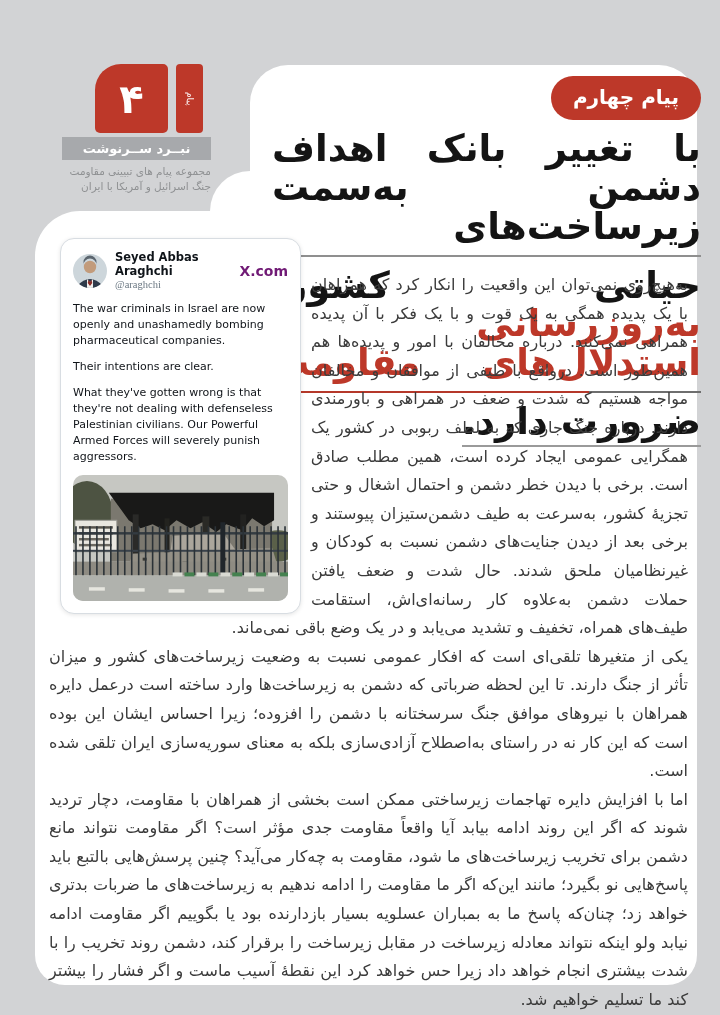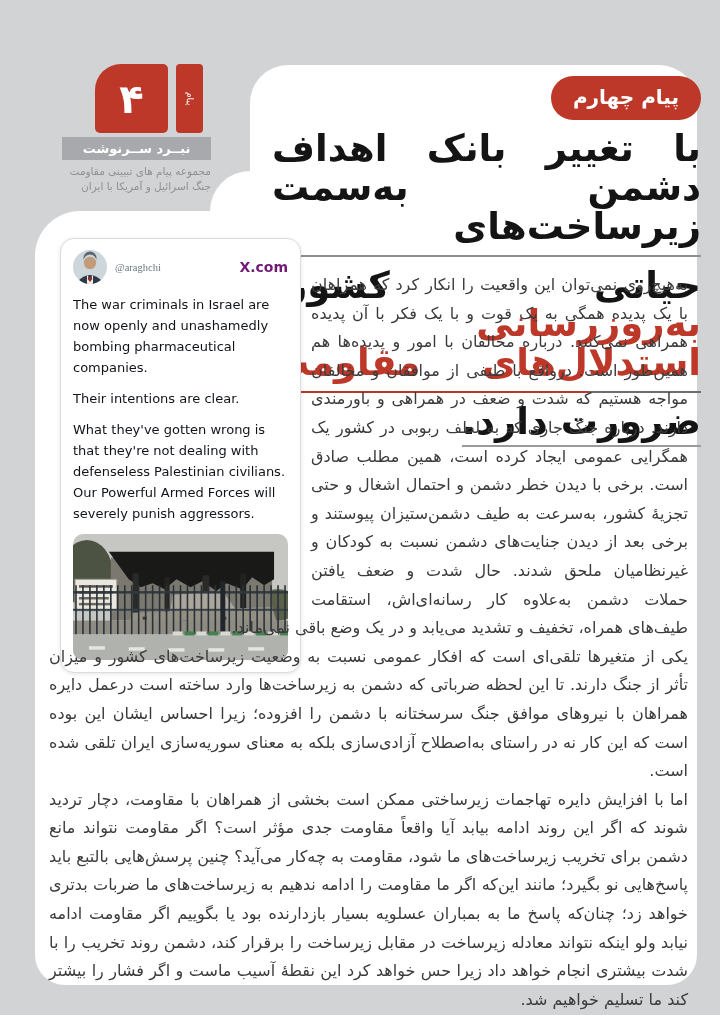--- a/index.html
+++ b/index.html
@@ -46,21 +46,21 @@
   
   .tweet{position:absolute;left:60px;top:238px;width:241px;box-sizing:border-box;
     background:#fff;border:1px solid #d8dde2;border-radius:14px;
     padding:11px 12px 12px;box-shadow:0 1px 4px rgba(0,0,0,.10);direction:ltr;}
   .tweet-head{display:flex;align-items:center;}
   .avatar{width:34px;height:34px;border-radius:50%;overflow:hidden;flex:0 0 34px;}
   .tw-names{margin-left:8px;min-width:0;}
   .tw-name{font-size:11.5px;font-weight:bold;color:#0f1419;line-height:14px;}
   .tw-handle{font-size:10.5px;color:#6b7883;line-height:13px;font-family:Liberation Serif, serif;}
   .tw-source{margin-left:auto;font-size:14px;font-weight:bold;color:#701a75;}
-  .tweet p.twt{font-size:13px;line-height:21px;color:#101419;margin:10px 0 0;}
+  .tweet p.twt{font-size:11px;line-height:16px;color:#101419;margin:10px 0 0;}
   .tweet-image{width:100%;height:126px;border-radius:10px;overflow:hidden;margin-top:10px;display:block;}
   .tweet-image svg{display:block;width:100%;height:100%;}
 </style>
 </head>
 <body>
 
 <div class="tab-card"></div>
 <div class="main-card"></div>
 <div class="fillet"></div>
 
@@ -91,20 +91,21 @@
       <svg viewBox="0 0 34 34">
         <rect width="34" height="34" fill="#cdd6db"></rect>
         <circle cx="17" cy="13" r="6.2" fill="#c29b7b"></circle>
         <path d="M10.5 11 a6.5 6.5 0 0 1 13 0 l0 -3 a6.5 6.5 0 0 0 -13 0 z" fill="#5b656e"></path>
         <path d="M4 32 q13 -14 26 0 v4 h-26 z" fill="#2e3a4a"></path>
         <path d="M14 25 l3 3.5 3 -3.5 v9 h-6 z" fill="#f2f2f0"></path>
         <path d="M15.5 26 l1.5 2 1.5 -2 0.8 3 -2.3 3 -2.3 -3 z" fill="#8a2f2a"></path>
       </svg>
     </div>
     <div class="tw-names">
+      <div class="tw-name">Seyed Abbas Araghchi</div>
       <div class="tw-handle">@araghchi</div>
     </div>
     <div class="tw-source">X.com</div>
   </div>
   <p class="twt">The war criminals in Israel are now openly and unashamedly bombing pharmaceutical companies.</p>
   <p class="twt">Their intentions are clear.</p>
   <p class="twt">What they've gotten wrong is that they're not dealing with defenseless Palestinian civilians. Our Powerful Armed Forces will severely punish aggressors.</p>
   <div class="tweet-image">
     <svg viewBox="0 0 216 128" preserveAspectRatio="none">
       <rect width="216" height="128" fill="#c6c7c2"></rect>

